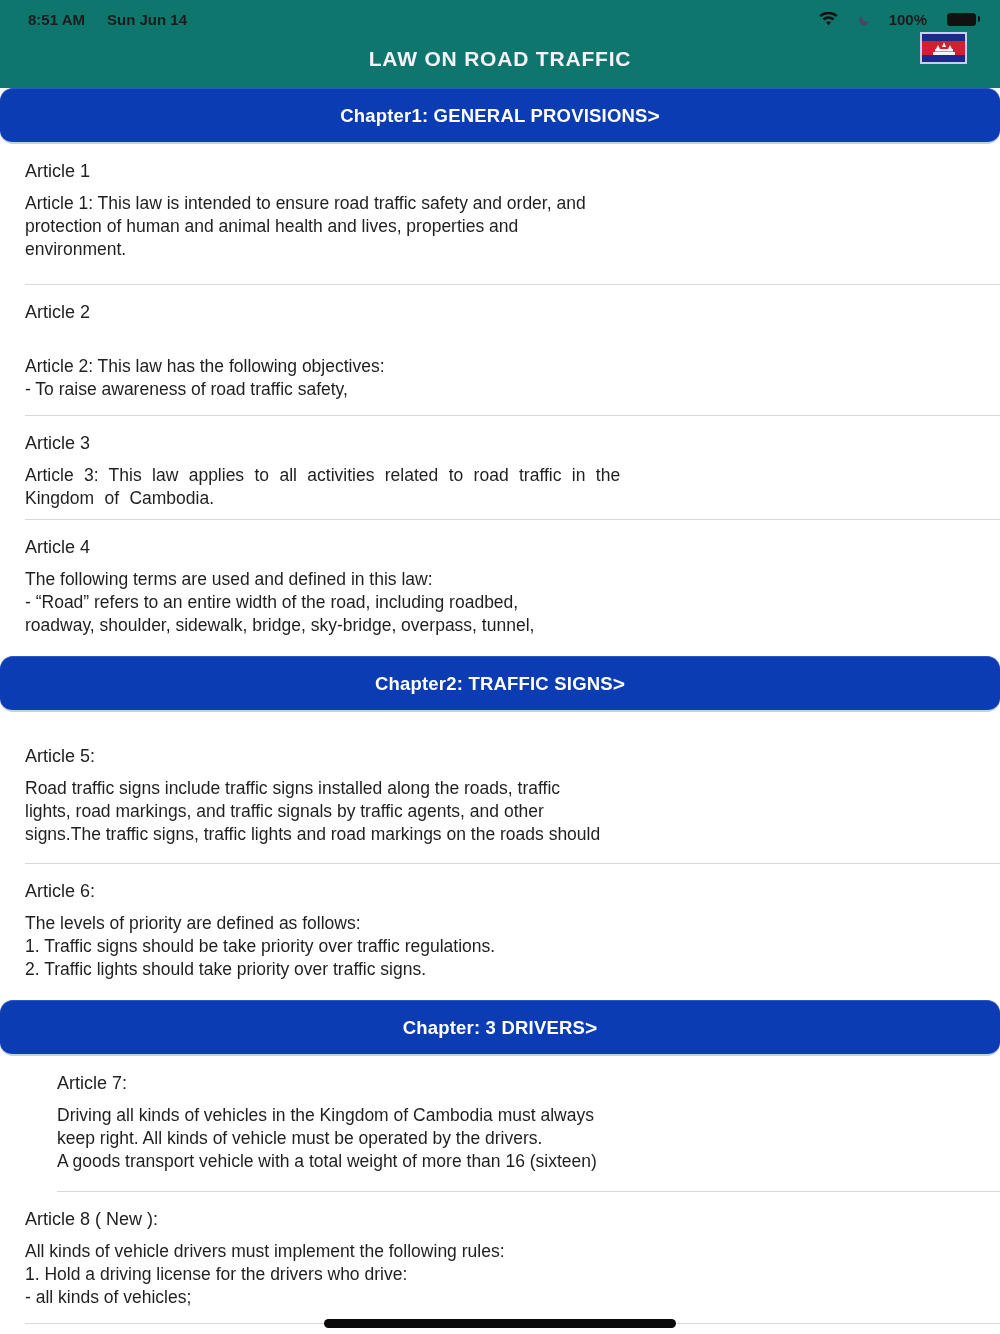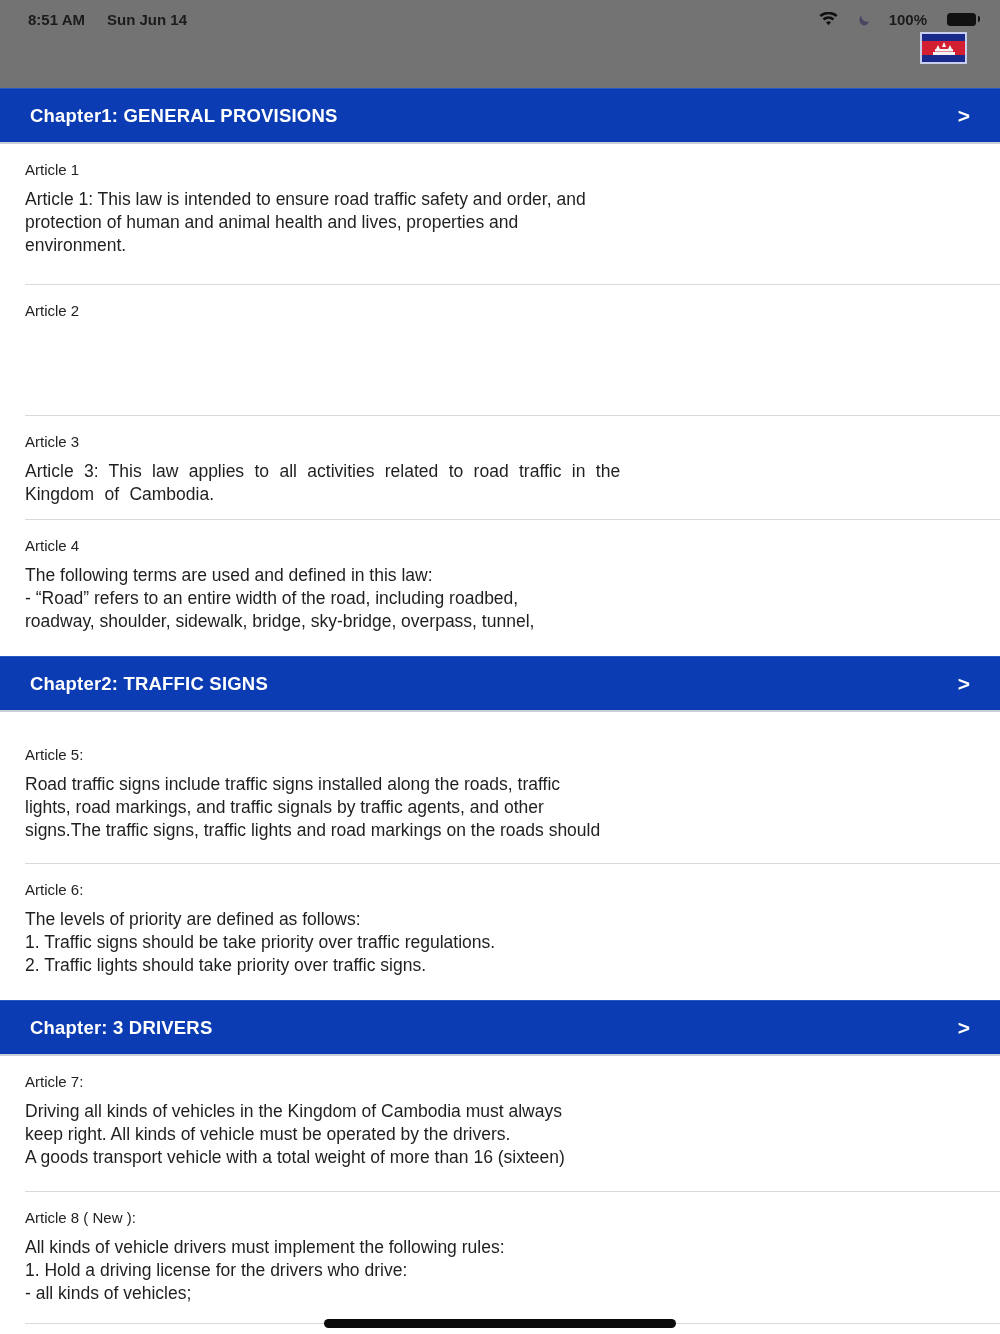--- a/index.html
+++ b/index.html
@@ -6,21 +6,21 @@
   html, body { width: 1000px; height: 1334px; overflow: hidden; }
   body {
     font-family: "Liberation Sans", sans-serif;
     background: #ffffff;
     position: relative;
     color: #1f1f1f;
   }
 
   
   .app-header {
-    background: #737373;
+    background: #0f766e;
     height: 88px;
     position: relative;
   }
   .statusbar {
     height: 30px;
     display: flex;
     align-items: center;
     justify-content: space-between;
     padding: 8px 24px 0 28px;
     color: #1b1b1b;
@@ -74,25 +74,26 @@
     display: flex; align-items: center; justify-content: center;
   }
 
   
   .chapter-bar {
     background: #0B3CB3;
     color: #ffffff;
     height: 56px;
     display: flex;
     align-items: center;
-    justify-content: space-between;
+    justify-content: center;
     padding: 0 30px;
     border-top: 1px solid #2b56c5;
     border-bottom: 2px solid #c9ced9;
     cursor: pointer;
+    border-radius: 13px;
   }
   .chapter-title {
     font-size: 18.5px;
     font-weight: 600;
     letter-spacing: 0.2px;
   }
   .chapter-chevron {
     font-size: 21px;
     font-weight: 700;
   }
@@ -105,40 +106,40 @@
   .article.sep { border-bottom: 1px solid #d8d8d8; }
   .article.sep { position: relative; border-bottom: none; }
   .article.sep::after {
     content: "";
     position: absolute;
     left: 25px; right: 0; bottom: 0;
     border-bottom: 1.5px solid #d9d9d9;
   }
   .article { position: relative; }
   .article-label {
-    font-size: 15px;
+    font-size: 18px;
     color: #222;
     margin-bottom: 10px;
   }
   .article-body {
     font-size: 17.5px;
     line-height: 23px;
     white-space: pre-line;
     color: #1f1f1f;
   }
   .gap-large .article-body { margin-top: 32px; }
   .justified .article-body { word-spacing: 5.5px; }
 
   .a1 { min-height: 141px; }
   .a2 { min-height: 131px; }
   .a3 { min-height: 104px; }
   .a4 { min-height: 136px; }
   .a5 { min-height: 135px; margin-top: 17px; }
   .a6 { min-height: 136px; }
-  .a7 { min-height: 136px; }
+  .a7 { min-height: 136px; margin-left: 32px; }
   .a8 { min-height: 132px; }
   .a9 { min-height: 22px; padding-top: 14px; }
 
   
   .home-indicator {
     position: absolute;
     left: 50%;
     transform: translateX(-50%);
     bottom: 6px;
     width: 352px;
@@ -167,20 +168,21 @@
       <span class="moon-icon">
         <svg width="15" height="15" viewBox="0 0 15 15">
           <path d="M11.5 9.8A6 6 0 0 1 5.2 3.5 6 6 0 0 0 7.5 13.5a6 6 0 0 0 5.6-3.9 6 6 0 0 1-1.6.2z" fill="#4a4560"></path>
         </svg>
       </span>
       <span>100%</span>
       <span class="battery"></span>
     </div>
   </div>
   <div class="titlebar">
+    <span class="app-title">LAW ON ROAD TRAFFIC</span>
     <span class="flag">
       <span class="stripe-blue"></span>
       <span class="stripe-red">
         <svg width="22" height="13" viewBox="0 0 22 13">
           <polygon points="11,0 13,5 9,5" fill="#f3f3f3"></polygon>
           <polygon points="5,3 7,7 3,7" fill="#f3f3f3"></polygon>
           <polygon points="17,3 19,7 15,7" fill="#f3f3f3"></polygon>
           <rect x="2" y="7" width="18" height="2.5" fill="#f3f3f3"></rect>
           <rect x="0" y="10" width="22" height="3" fill="#f3f3f3"></rect>
         </svg>
@@ -197,20 +199,22 @@
 
 <div class="article a1 sep">
   <div class="article-label">Article 1</div>
   <div class="article-body">Article 1: This law is intended to ensure road traffic safety and order, and
 protection of human and animal health and lives, properties and
 environment.</div>
 </div>
 
 <div class="article a2 sep gap-large">
   <div class="article-label">Article 2</div>
+  <div class="article-body">Article 2:   This law has the following objectives:
+- To raise awareness of road traffic safety,</div>
 </div>
 
 <div class="article a3 sep justified">
   <div class="article-label">Article 3</div>
   <div class="article-body">Article 3:  This law applies to all activities related to road traffic in the
 Kingdom  of Cambodia.</div>
 </div>
 
 <div class="article a4">
   <div class="article-label">Article 4</div>

